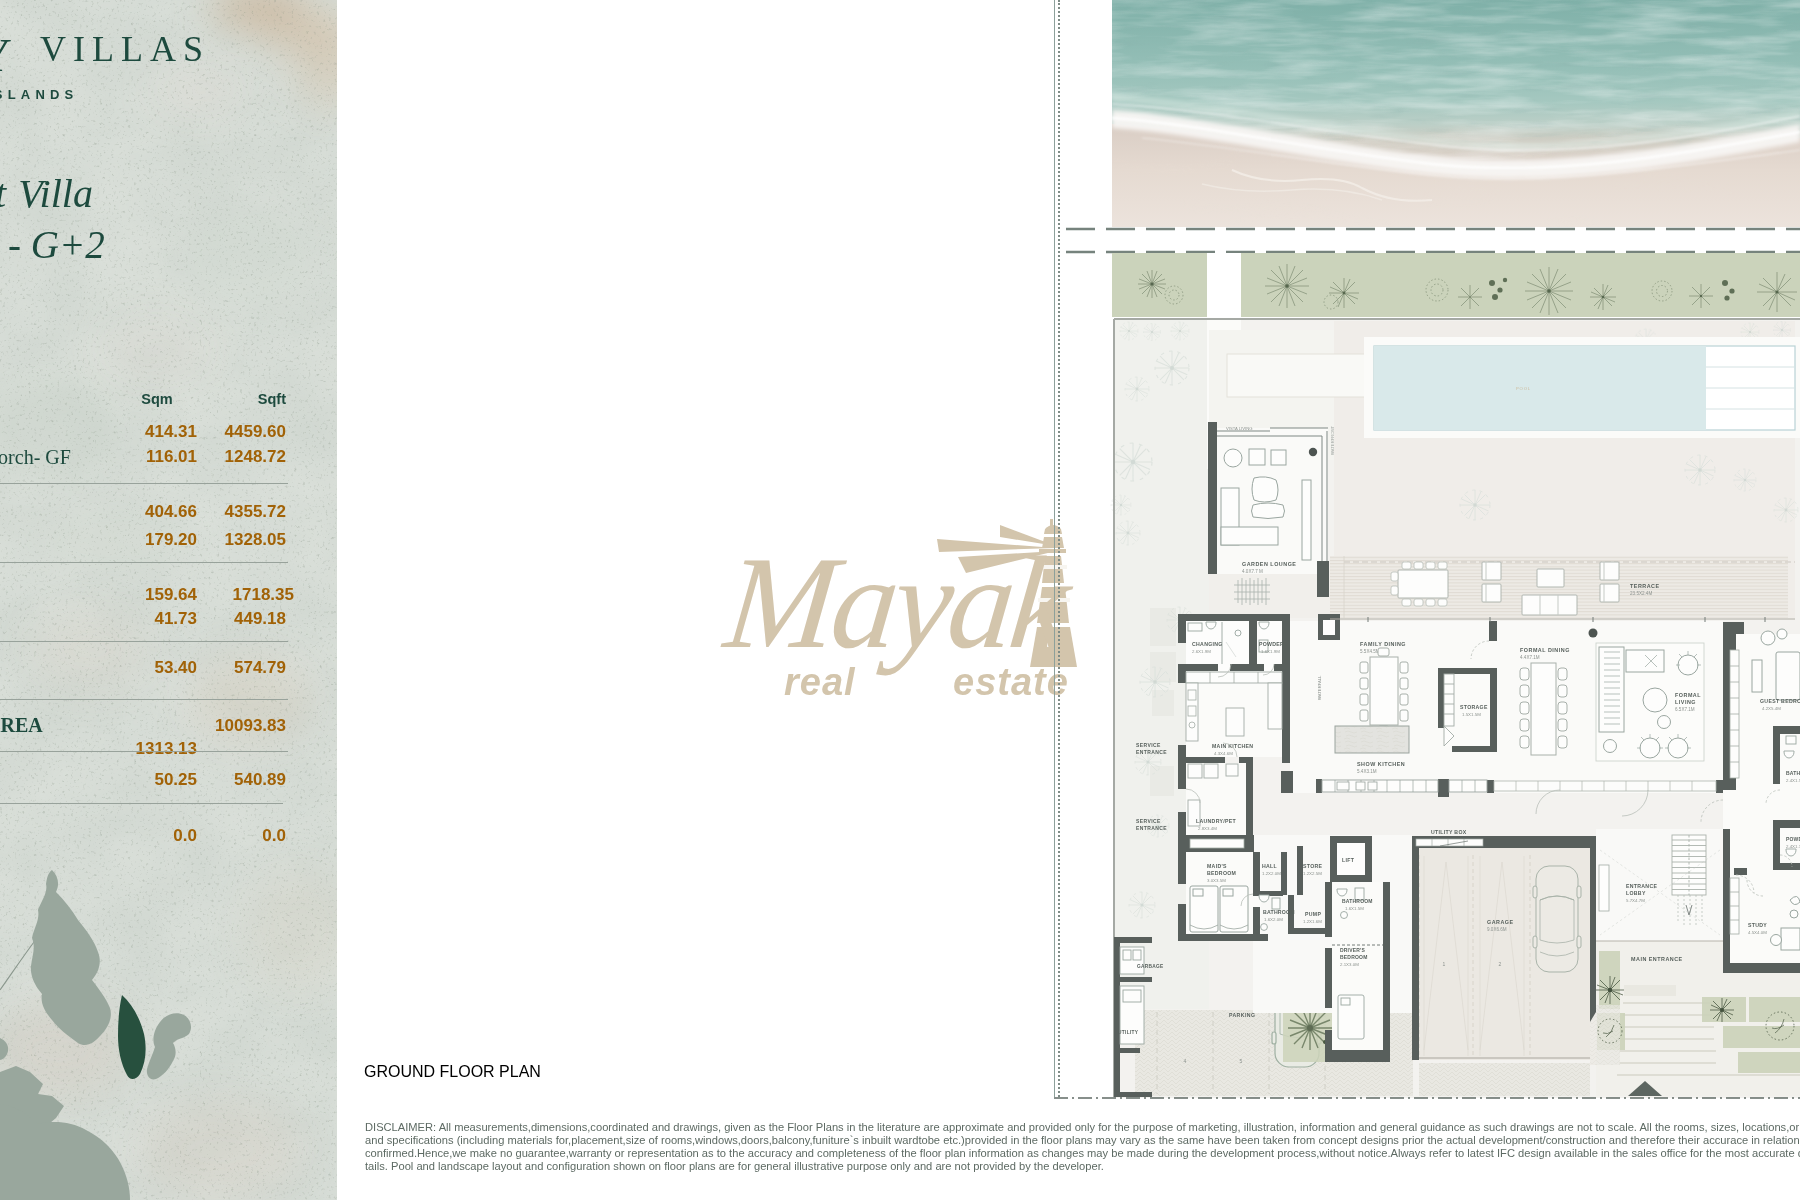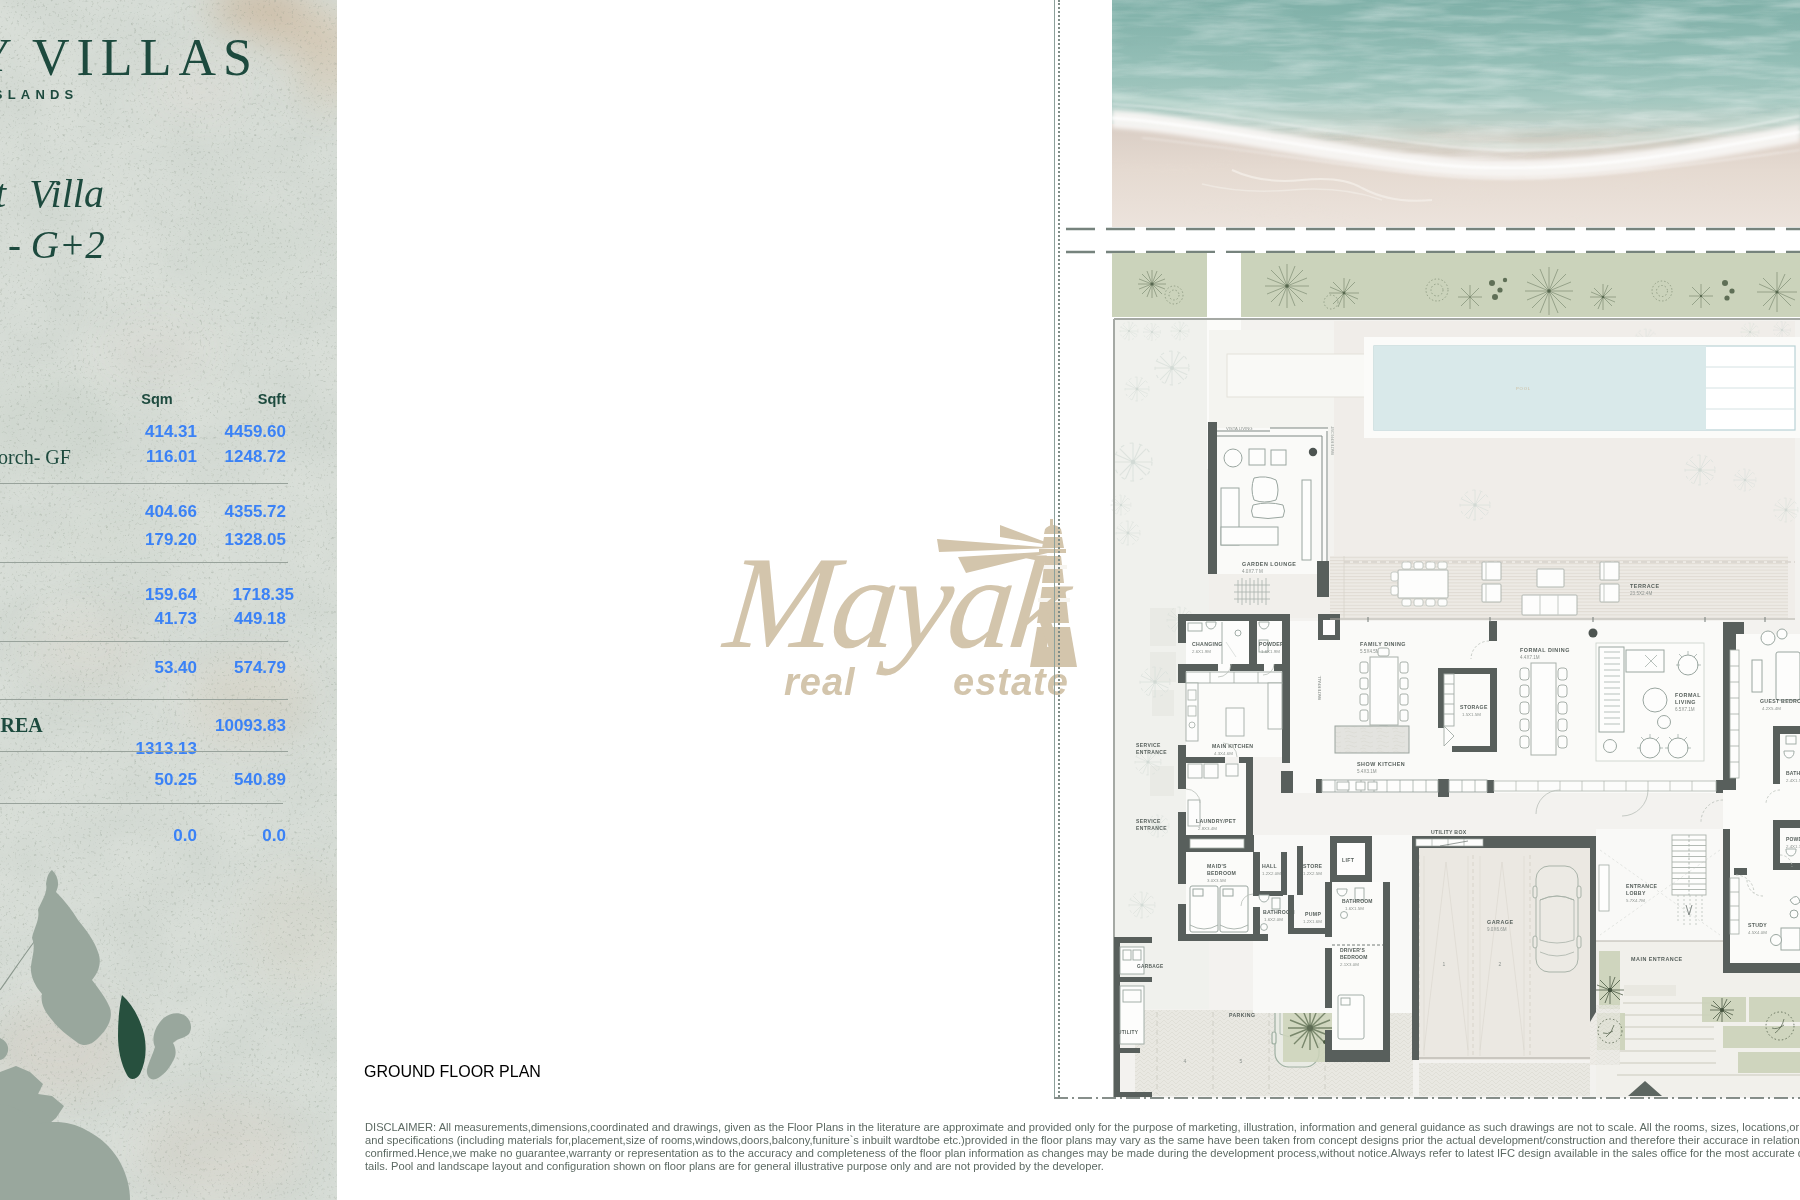--- a/index.html
+++ b/index.html
@@ -1,20 +1,20 @@
 <!DOCTYPE html>
 <html><head>
 <meta charset="utf-8">
 <style>
   html,body{margin:0;padding:0;}
   body{width:1800px;height:1200px;position:relative;overflow:hidden;background:#ffffff;
        font-family:"Liberation Sans",sans-serif;}
   .abs{position:absolute;}
   .grn{color:#1d4a3e;}
-  .val{position:absolute;font-weight:bold;font-size:17px;color:#3b82f6;text-align:right;width:80px;}
+  .val{position:absolute;font-weight:bold;font-size:17px;color:#a16207;text-align:right;width:80px;}
   .sep{position:absolute;height:1px;background:#98a29b;left:0;}
 </style>
 </head>
 <body>
 
 <div class="abs" style="left:0;top:0;width:337px;height:1200px;background:#dce1db;overflow:hidden;">
 <svg width="337" height="1200" style="position:absolute;left:0;top:0;">
   <defs>
     <filter id="paper" x="0" y="0" width="100%" height="100%">
       <feTurbulence type="fractalNoise" baseFrequency="0.012 0.015" numOctaves="4" seed="7" result="n"></feTurbulence>
@@ -65,25 +65,25 @@
   <path d="M160,172 C166,164 176,161 184,165 C191,169 193,178 189,184 C184,189 177,188 173,193 C176,198 177,205 173,211 C169,219 163,226 156,229 C150,231 146,226 147,219 C149,211 153,204 155,197 C152,191 153,181 160,172 Z" fill="#99a79d"></path>
 
   <path d="M0,222 L16,216 L30,222 L43,234 L38,244 L52,246 L64,256 L56,268 L44,278 L28,290 L12,300 L0,306 Z" fill="#99a79d"></path>
 
   <path d="M0,254 C14,256 28,264 38,274 C54,270 72,272 86,280 C102,288 114,300 121,314 C127,326 130,338 130,350 L0,350 Z" fill="#99a79d"></path>
 
   <path d="M0,188 C5,190 9,195 8,201 C7,207 2,210 0,210 Z" fill="#99a79d"></path>
 </svg>
 
 <div class="abs grn" style="left:-22px;top:28px;font-family:'Liberation Serif',serif;font-size:47px;letter-spacing:13px;font-weight:normal;">Y</div>
-<div class="abs grn" style="left:32px;top:28px;font-family:'Liberation Serif',serif;font-size:52px;letter-spacing:7px;font-weight:normal;">VILLAS</div>
+<div class="abs grn" style="left:40px;top:28px;font-family:'Liberation Serif',serif;font-size:36px;letter-spacing:7px;font-weight:normal;">VILLAS</div>
 
 <div class="abs grn" style="left:-15px;top:87px;font-size:13px;font-weight:bold;letter-spacing:5.2px;">ISLANDS</div>
 
-<div class="abs grn" style="left:-5px;top:170px;font-family:'Liberation Serif',serif;font-style:italic;font-size:40px;">t <span style="margin-left:13px;">Villa</span></div>
+<div class="abs grn" style="left:-5px;top:170px;font-family:'Liberation Serif',serif;font-style:italic;font-size:40px;">t <span style="margin-left:2px;">Villa</span></div>
 
 <div class="abs grn" style="left:8px;top:222px;font-family:'Liberation Serif',serif;font-style:italic;font-size:39px;">- G+2</div>
 
 <div class="abs grn" style="left:117px;top:391px;width:80px;text-align:center;font-weight:bold;font-size:14.5px;">Sqm</div>
 <div class="abs grn" style="left:206px;top:391px;width:80px;text-align:right;font-weight:bold;font-size:14.5px;">Sqft</div>
 
 <div class="val" style="left:117px;top:422px;">414.31</div>
 <div class="val" style="left:206px;top:422px;">4459.60</div>
 
 <div class="abs grn" style="left:-13px;top:446px;font-family:'Liberation Serif',serif;font-size:20px;">Porch- GF</div>

